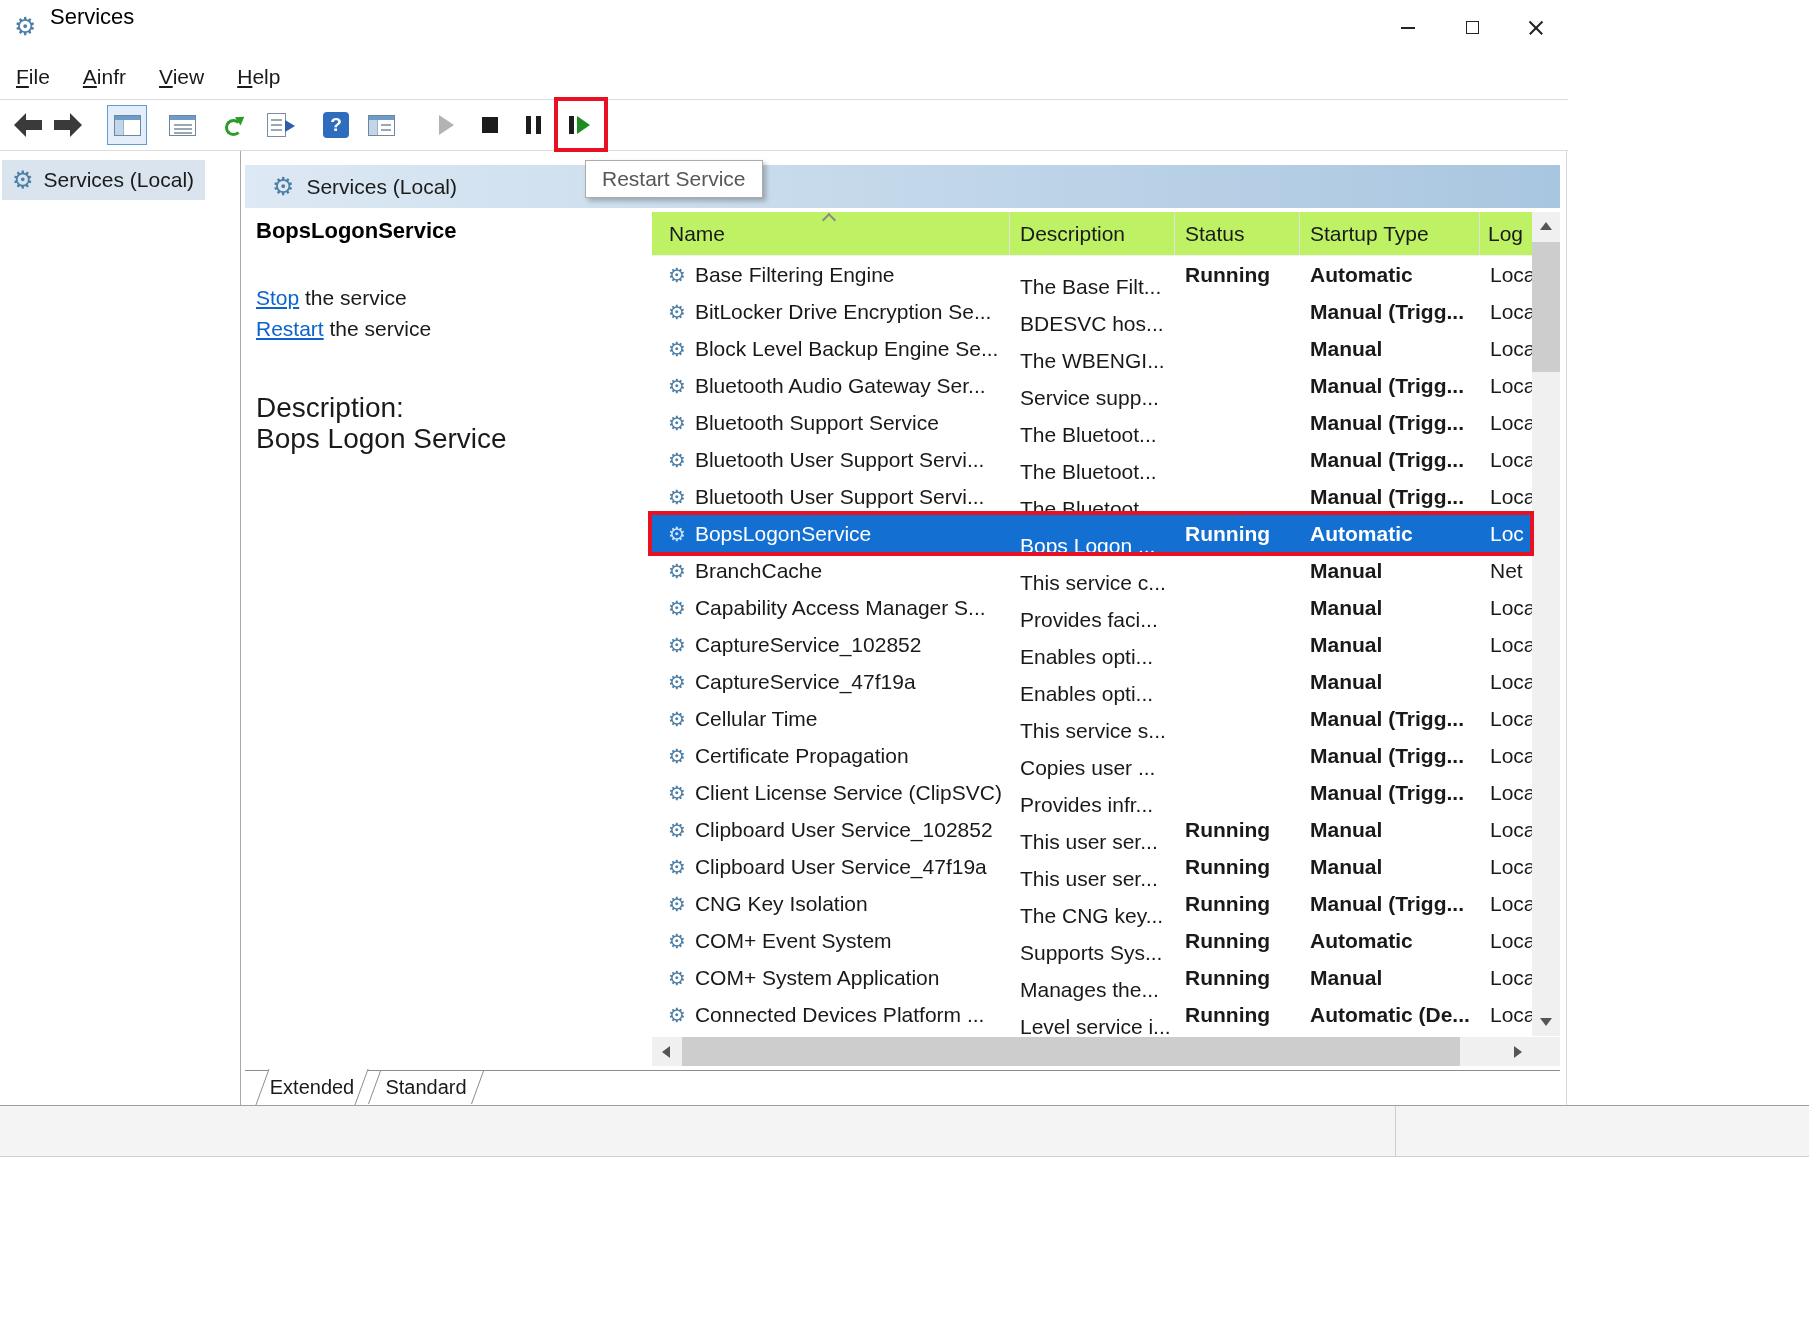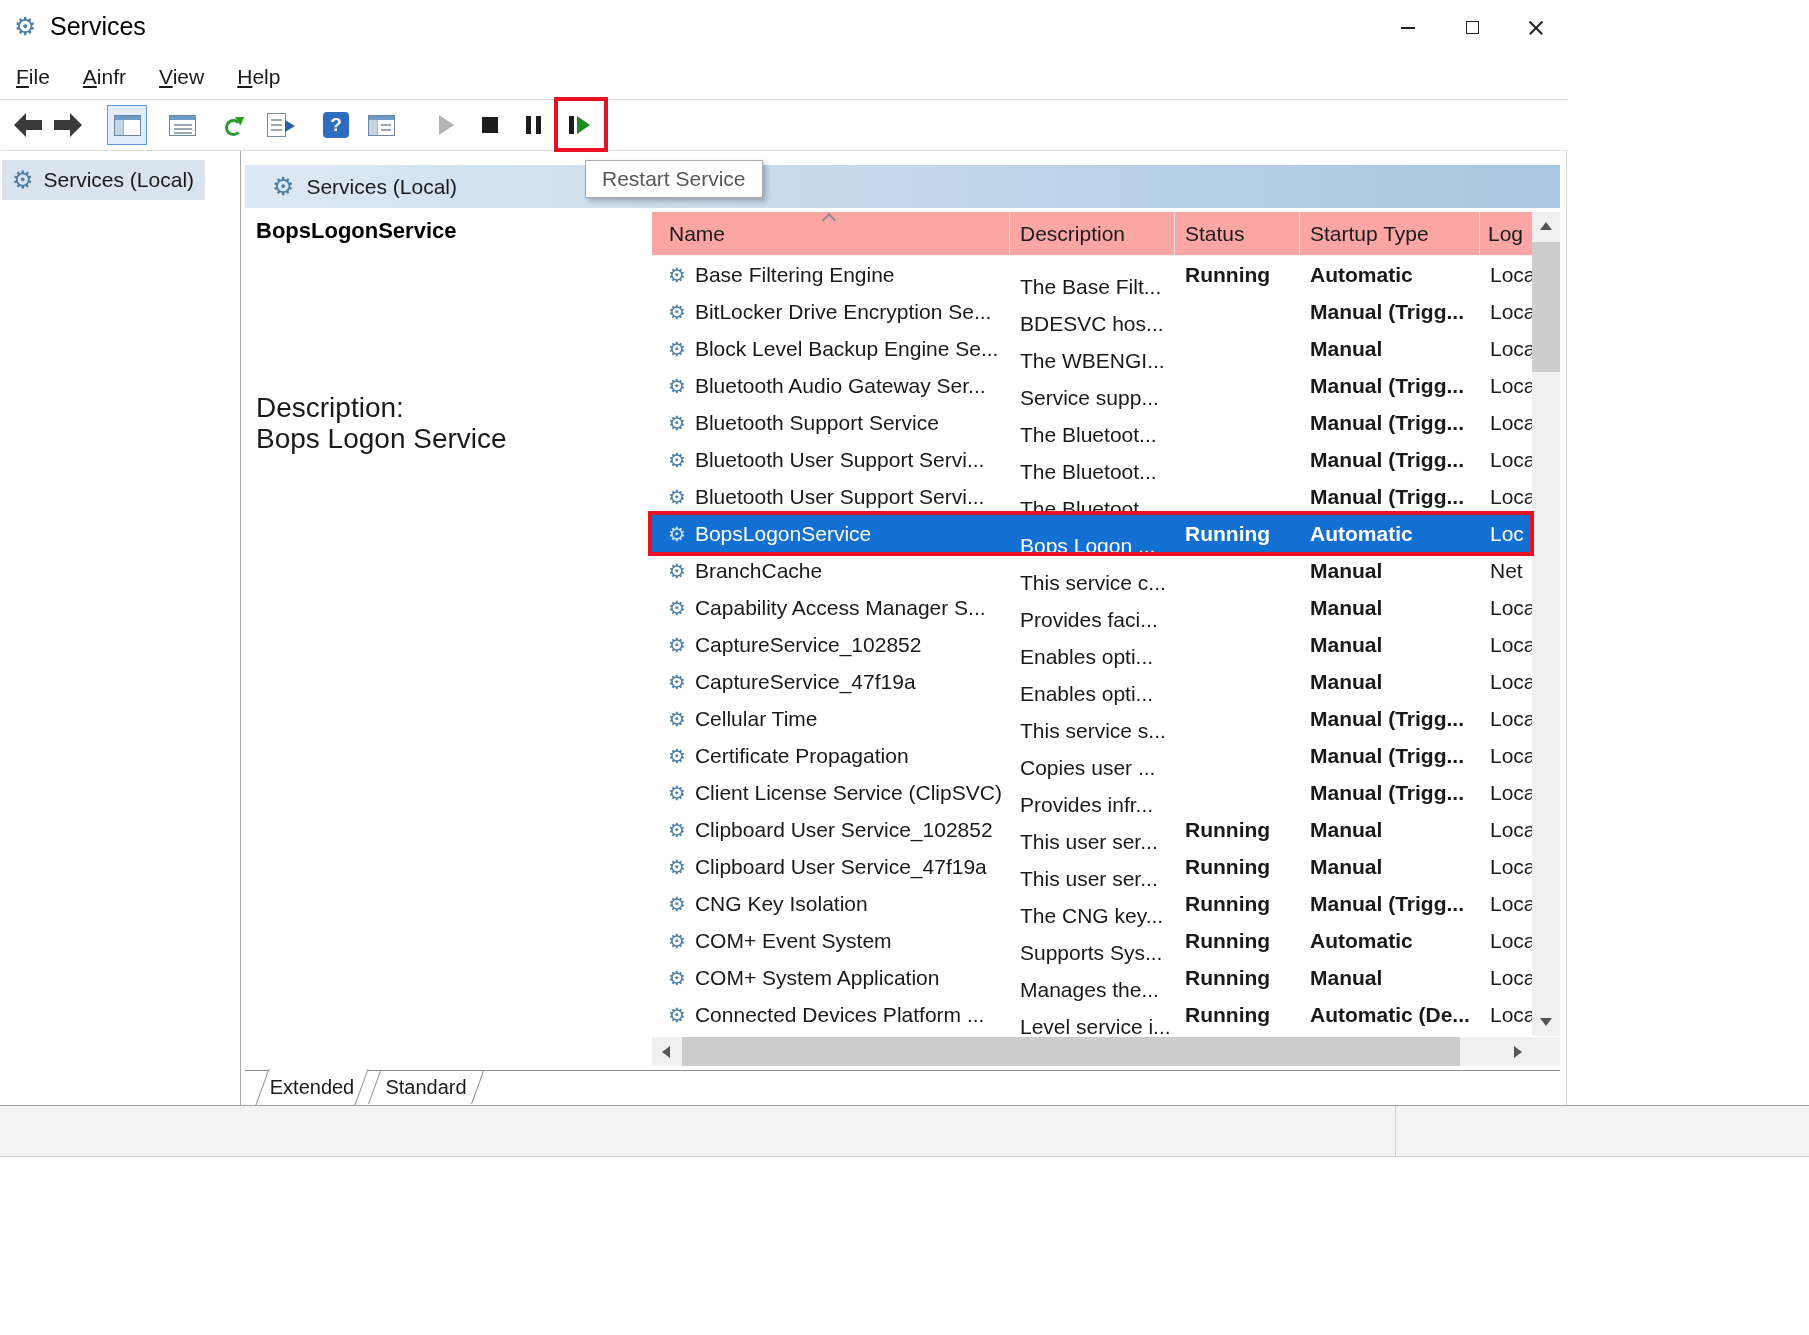--- a/index.html
+++ b/index.html
@@ -3,21 +3,21 @@
 <meta charset="utf-8">
 <style>
   * { margin:0; padding:0; box-sizing:border-box; }
   html,body { background:#fff; }
   body { font-family:"Liberation Sans","DejaVu Sans",sans-serif; color:#1a1a1a; }
   #page { position:relative; width:1809px; height:1335px; overflow:hidden; background:#fff; }
 
   
   .titlebar { position:absolute; left:0; top:0; width:1568px; height:55px; background:#fff; }
   .app-icon { position:absolute; left:14px; top:12px; font-size:25px; color:#4d7fa6; }
-  .win-title { position:absolute; left:50px; top:12px; font-size:25px; color:#000; }
+  .win-title { position:absolute; left:50px; top:4px; font-size:22px; color:#000; }
   .win-controls { position:absolute; right:0; top:0; height:55px; display:flex; }
   .win-btn { width:64px; height:55px; display:flex; align-items:center; justify-content:center; cursor:default; }
   .glyph-min { width:14px; height:2px; background:#222; }
   .glyph-max { width:13px; height:13px; border:1.5px solid #222; }
   .glyph-close { position:relative; width:16px; height:16px; }
   .glyph-close::before,.glyph-close::after { content:""; position:absolute; left:-1px; top:7px; width:18px; height:1.6px; background:#222; }
   .glyph-close::before { transform:rotate(45deg); } .glyph-close::after { transform:rotate(-45deg); }
 
   
   .menubar { position:absolute; left:0; top:55px; width:1568px; height:44px; display:flex; align-items:center; padding-left:16px; gap:33px; font-size:21px; }
@@ -60,21 +60,21 @@
 
   
   .view-header { position:absolute; left:245px; top:165px; width:1315px; height:43px; background:linear-gradient(to right,#dde9f4,#a9c6e0); display:flex; align-items:center; padding-left:27px; gap:12px; font-size:21px; color:#1b1b1b; }
 
   .detail-title { position:absolute; left:256px; top:218px; font-size:22px; font-weight:bold; color:#000; }
   .svc-links { position:absolute; left:256px; top:282px; font-size:21px; line-height:31px; }
   .svc-links a { color:#0b63ce; text-decoration:underline; cursor:pointer; }
   .desc-block { position:absolute; left:256px; top:392px; font-size:28px; line-height:31px; }
 
   
-  .list-header { position:absolute; left:652px; top:212px; width:880px; height:44px; background:#fca5a5; display:flex; font-size:21px; color:#1a1a1a; border-bottom:1px solid #f0f0f0; }
+  .list-header { position:absolute; left:652px; top:212px; width:880px; height:44px; background:#bef264; display:flex; font-size:21px; color:#1a1a1a; border-bottom:1px solid #f0f0f0; }
   .hcell { height:100%; display:flex; align-items:center; border-right:1px solid #e1e1e1; white-space:nowrap; overflow:hidden; }
   .hc-name { width:358px; padding-left:17px; } .hc-desc { width:165px; padding-left:10px; }
   .hc-status { width:125px; padding-left:10px; } .hc-startup { width:180px; padding-left:10px; }
   .hc-logon { width:52px; padding-left:8px; border-right:none; }
   .sort-chevron { position:absolute; left:824px; top:215px; width:10px; height:10px; border-left:2px solid #8a8a8a; border-top:2px solid #8a8a8a; transform:rotate(45deg); }
 
   
   .rows { position:absolute; left:652px; top:256px; width:880px; }
   .row { display:flex; height:37px; align-items:center; font-size:21px; color:#191919; background:#fff; }
   .row .cell { white-space:nowrap; overflow:hidden; height:100%; display:flex; align-items:center; }
@@ -230,20 +230,24 @@
       <span>Services (Local)</span>
     </div>
   </div>
 
   <div class="view-header">
     <span class="gear" style="font-size:25px">⚙</span>
     <span>Services (Local)</span>
   </div>
 
   <div class="detail-title">BopsLogonService</div>
+  <div class="svc-links">
+    <div><a>Stop</a><span> the service</span></div>
+    <div><a>Restart</a><span> the service</span></div>
+  </div>
   <div class="desc-block">
     <div>Description:</div>
     <div>Bops Logon Service</div>
   </div>
 
   <div class="list-header">
     <div class="hcell hc-name">Name</div>
     <div class="hcell hc-desc">Description</div>
     <div class="hcell hc-status">Status</div>
     <div class="hcell hc-startup">Startup Type</div>

